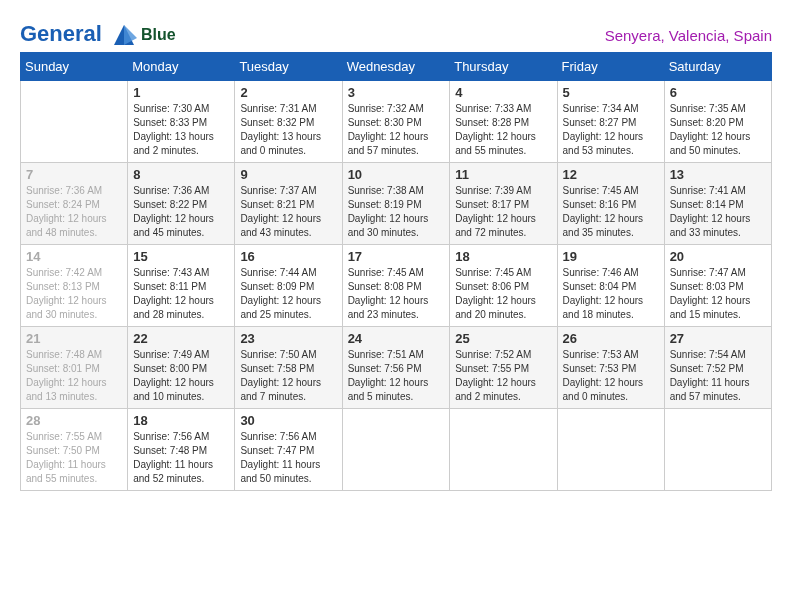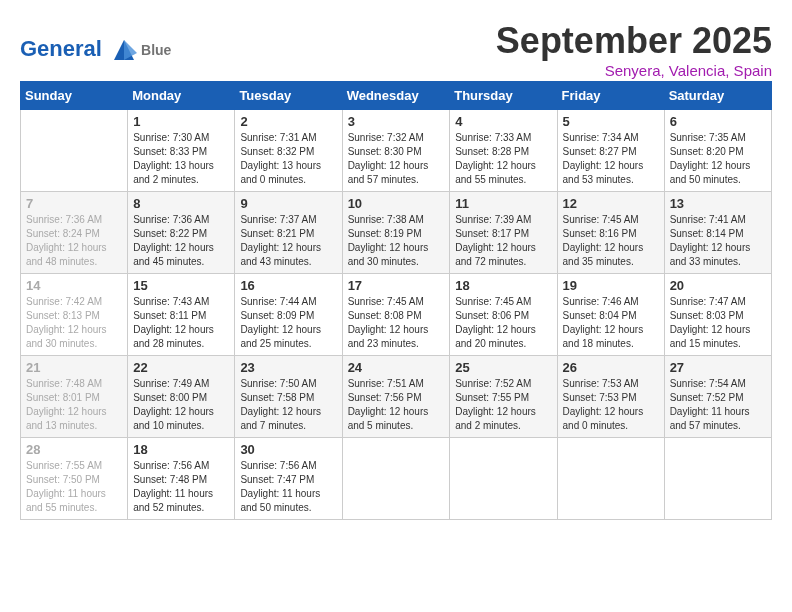--- a/index.html
+++ b/index.html
@@ -39,21 +39,21 @@
       color: #a21caf;
     }
     table {
       width: 100%;
       border-collapse: collapse;
     }
     thead th {
       background: #1a5fb4;
       color: #fff;
       font-size: 13px;
-      font-weight: bold;
+      font-weight: normal;
       padding: 6px 4px;
       text-align: left;
       border: 1px solid #1a5fb4;
     }
     tbody td {
       border: 1px solid #ccc;
       vertical-align: top;
       padding: 4px 5px;
       width: 108px;
       min-height: 80px;
@@ -87,26 +87,25 @@
   <div class="logo">
     <div>
       <div style="display:flex;align-items:center;">
         <div style="font-size:22px;font-weight:bold;color:#333;line-height:1.1;">
           <span style="color:#1a5fb4;">General</span>
           <svg class="logo-icon" viewBox="0 0 30 30" width="28" height="28" style="vertical-align:middle;margin-left:1px;">
             <polygon points="5,25 15,5 25,25" fill="#1a5fb4"></polygon>
             <polygon points="15,5 28,18 15,25" fill="#4a90d9" opacity="0.8"></polygon>
           </svg>
         </div>
-        <div style="font-size:14px;font-weight:bold;color:#737373;margin-left:2px;">Blue</div>
+        <div style="font-size:16px;font-weight:bold;color:#14532d;margin-left:2px;">Blue</div>
       </div>
     </div>
   </div>
   <div class="title-block">
-    <div class="month-title">September 2025</div>
     <div class="location">Senyera, Valencia, Spain</div>
   </div>
 </div>
 
 <table>
   <thead>
     <tr>
     <th>Sunday</th>
         <th>Monday</th>
         <th>Tuesday</th>

